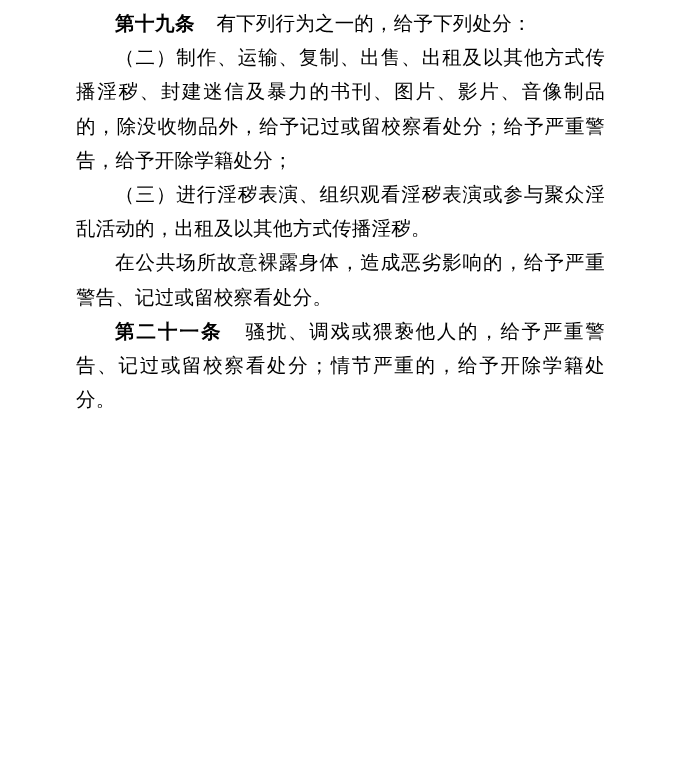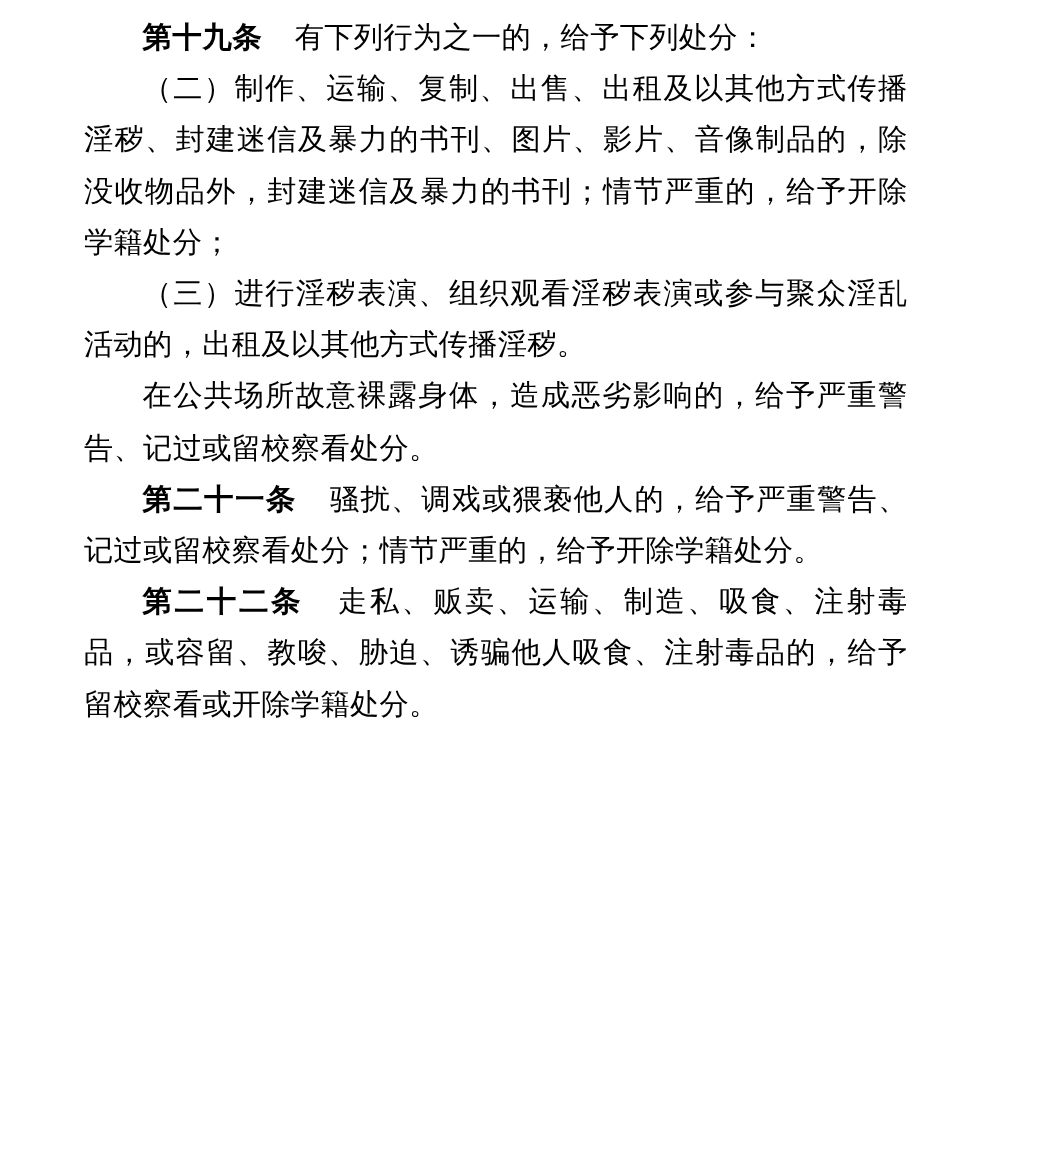--- a/index.html
+++ b/index.html
@@ -11,22 +11,23 @@
     height: 783px;
     background: #ffffff;
     font-family: "DejaVu Serif", "Liberation Serif", serif;
     color: #000000;
     overflow: hidden;
   }
   .page {
     box-sizing: border-box;
     width: 661px;
     height: 783px;
-    padding: 8px 56px 0 56px;
+    padding: 8px 56px 0 76px;
     background: #ffffff;
+    font-family: Liberation Mono, monospace;
   }
   .para {
     margin: 0;
     font-size: 19.5px;
     line-height: 34.2px;
     text-align: justify;
     text-justify: inter-ideograph;
     letter-spacing: 0.2px;
   }
   .para.indent {
@@ -42,25 +43,24 @@
   }
 </style>
 </head>
 <body>
 
 <div class="page">
 
   <p class="para indent"><span class="article-head">第十九条</span><span class="gap"></span><span>有下列行为之一的，给予下列处分：</span></p>
 
 
-  <p class="para indent">（二）制作、运输、复制、出售、出租及以其他方式传播淫秽、封建迷信及暴力的书刊、图片、影片、音像制品的，除没收物品外，封建迷信及暴力的书刊；情节严重的，给予开除学籍处分；</p>
+  <p class="para indent">（二）制作、运输、复制、出售、出租及以其他方式传播淫秽、封建迷信及暴力的书刊、图片、影片、音像制品的，除没收物品外，给予记过或留校察看处分；给予严重警告，给予开除学籍处分；</p>
 
   <p class="para indent">（三）进行淫秽表演、组织观看淫秽表演或参与聚众淫乱活动的，出租及以其他方式传播淫秽。</p>
 
 
   <p class="para indent">在公共场所故意裸露身体，造成恶劣影响的，给予严重警告、记过或留校察看处分。</p>
 
   <p class="para indent"><span class="article-head">第二十一条</span><span class="gap"></span><span>骚扰、调戏或猥亵他人的，给予严重警告、记过或留校察看处分；情节严重的，给予开除学籍处分。</span></p>
 
-  <p class="para indent"><span class="article-head">第二十二条</span><span class="gap"></span><span>走私、贩卖、运输、制造、吸食、注射毒品，或容留、教唆、胁迫、诱骗他人吸食、注射毒品的，给予留校察看或开除学籍处分。</span></p>
 
 
 </div>
 
 </body></html>

